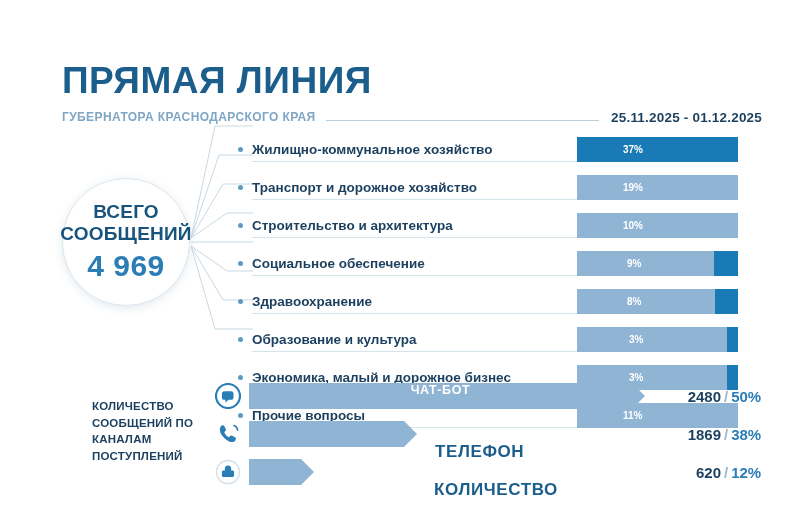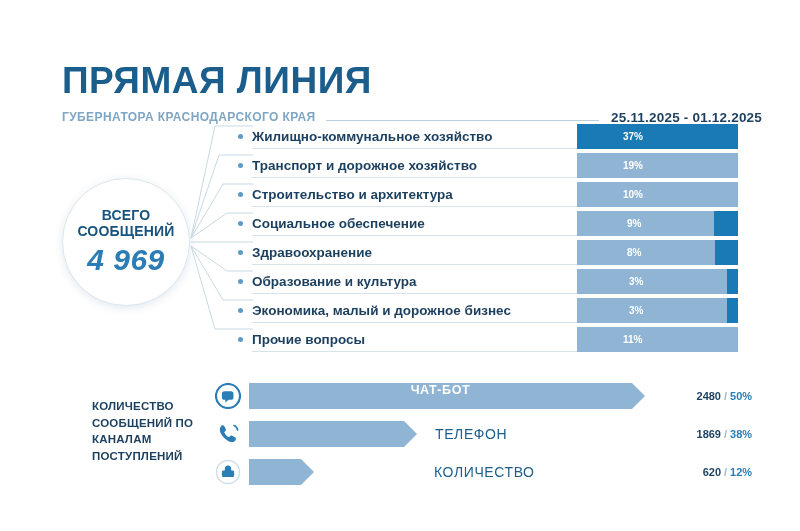--- a/index.html
+++ b/index.html
@@ -79,34 +79,33 @@
     background: #ffffff;
     border: 1px solid #dce7ee;
     box-shadow: 0 2px 9px rgba(30,80,120,0.13);
     display: flex;
     flex-direction: column;
     align-items: center;
     justify-content: center;
     box-sizing: border-box;
   }
   .total-label {
-    font-size: 14px;
+    font-size: 19px;
     font-weight: bold;
     color: #17537d;
     line-height: 1.15;
     text-align: center;
     letter-spacing: 0.2px;
   }
   .total-value {
     font-size: 30px;
     font-weight: bold;
     color: #2b7db5;
     margin-top: 4px;
     letter-spacing: 0.5px;
-    font-style: italic;
   }
 
   
   .connectors {
     position: absolute;
     left: 185px;
     top: 120px;
     width: 70px;
     height: 245px;
   }
@@ -117,20 +116,21 @@
     left: 238px;
     top: 124px;
     width: 500px;
   }
   .cat-row {
     display: flex;
     align-items: stretch;
     height: 25px;
     margin-bottom: 4px;
     position: relative;
+    margin-top: 13px;
   }
   .cat-dot {
     width: 5px;
     height: 5px;
     border-radius: 50%;
     background: #5e9bc4;
     align-self: center;
     margin-right: 9px;
     flex: 0 0 auto;
   }
@@ -237,32 +237,32 @@
   }
   .ch-bar-label {
     font-size: 12.5px;
     font-weight: bold;
     color: #ffffff;
     letter-spacing: 0.6px;
     white-space: nowrap;
   }
   .ch-bar-label.outside {
     position: absolute;
-    font-size: 14px;
-    font-weight: normal;
+    font-size: 17px;
+    font-weight: bold;
     color: #1b5e8c;
     letter-spacing: 0.6px;
     white-space: nowrap;
-    top: 0;
+    top: 18px;
     height: 26px;
     line-height: 26px;
   }
   .ch-values {
     margin-left: 10px;
-    font-size: 11px;
+    font-size: 15px;
     font-weight: bold;
     color: #1b3f5e;
     white-space: nowrap;
   }
   .ch-values .slash { color: #9bb8cc; margin: 0 3px; font-weight: bold; }
   .ch-values .pct { color: #2b7db5; }
   .ch-count { display: inline-block; min-width: 42px; text-align: right; }
 
   
   .bottom-strip {

